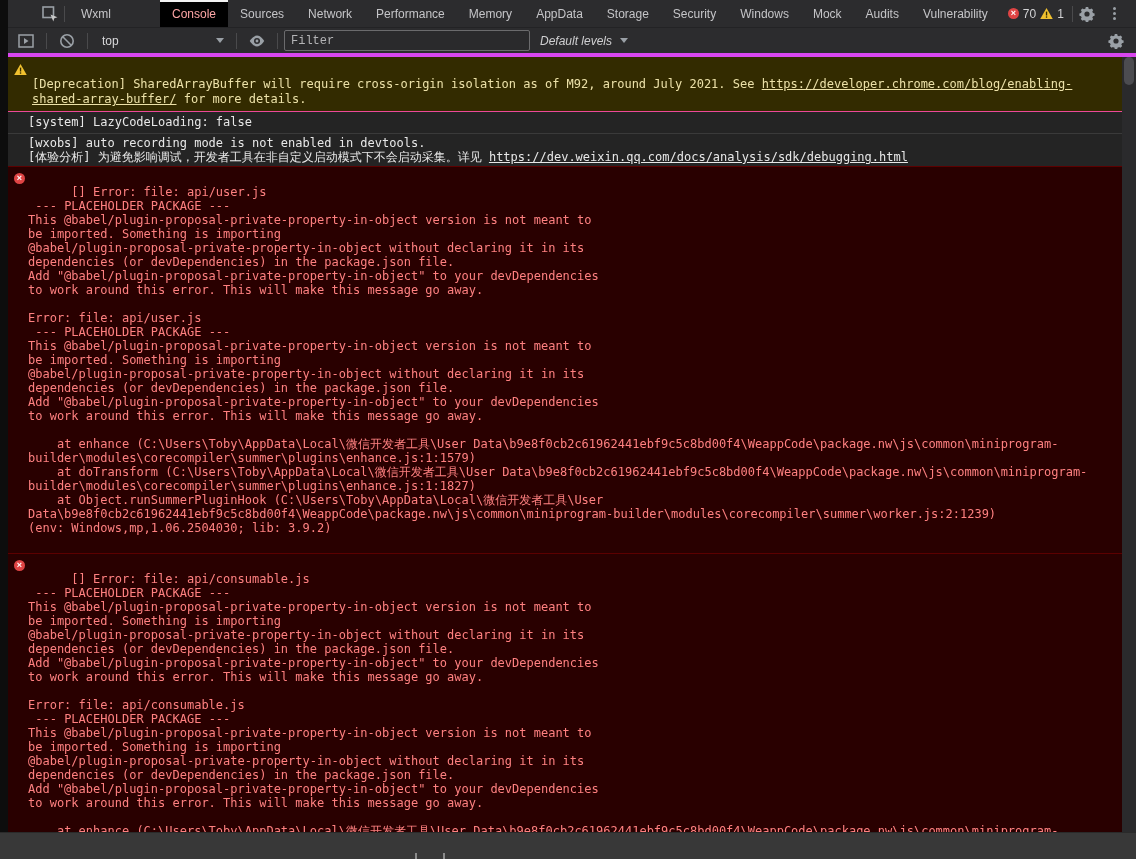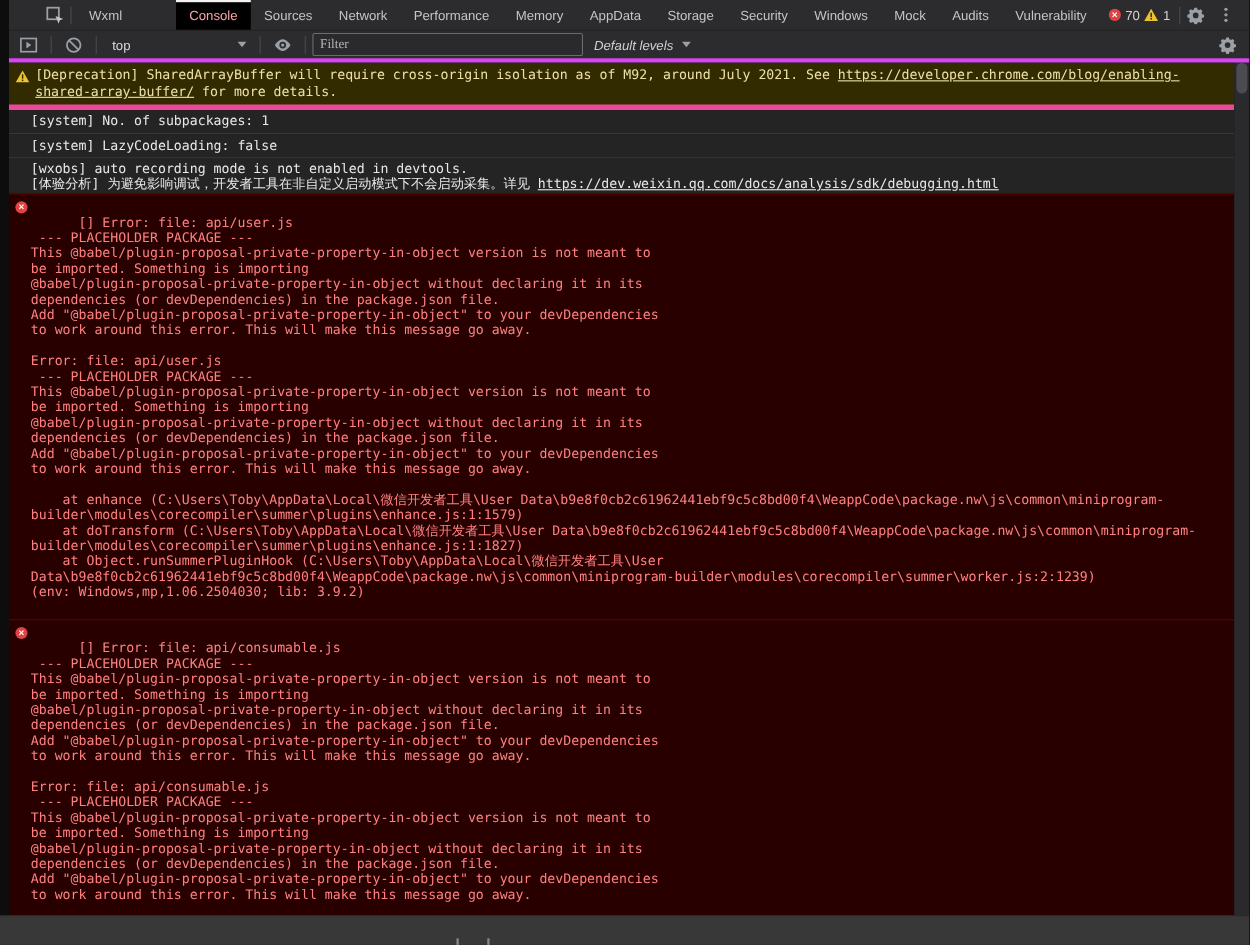--- a/index.html
+++ b/index.html
@@ -62,36 +62,36 @@
   .ctx-select {
     display:flex; align-items:center; justify-content:space-between;
     width:136px; height:21px; padding:0 6px 0 8px; color:#d8d8da; cursor:pointer;
   }
   .caret-down {
     width:0; height:0; border-left:4px solid transparent; border-right:4px solid transparent;
     border-top:5px solid #9aa0a6; display:inline-block;
   }
   .filter-input {
     width:246px; height:21px; background:#2a2a2c; border:1px solid #6b6b6d; border-radius:2px;
-    color:#d8d8da; padding:0 6px; font-family:Liberation Serif, serif; font-size:12px; outline:none;
+    color:#d8d8da; padding:0 6px; font-family:Liberation Mono, monospace; font-size:12px; outline:none;
   }
   .filter-input::placeholder { color:#b4b4b6; opacity:1; }
   .levels-select { display:flex; align-items:center; gap:8px; color:#cfcfd1; cursor:pointer; padding:0 4px;font-style:italic; }
   .toolbar .right-gear { margin-left:auto; }
 
   
   .console-area {
     position:absolute; left:8px; top:57px; right:14px; bottom:27px;
     background:#242424; overflow:hidden;
   }
   .crow { position:relative; padding:4px 6px 4px 20px; }
   .crow .row-icon { position:absolute; left:6px; top:6px; }
   .row-warn {
-    background:#332b00; color:#ece1a8; line-height:15px; padding:4px 6px 4px 24px;
-    border-bottom:5px solid #ec4899; overflow-wrap:anywhere;
+    background:#332b00; color:#ece1a8; line-height:15px; padding:20px 6px 4px 24px;
+    border-bottom:1px solid #ec4899; overflow-wrap:anywhere;
   }
   .row-warn .row-icon { top:7px; }
   .row-warn a { color:#ece1a8; text-decoration:underline; cursor:pointer; overflow-wrap:anywhere; }
   .row-sys {
     background:#242424; color:#e8e8e8; line-height:13px; border-bottom:1px solid #3a3a3a;
   }
   .row-sys2 { background:#242424; color:#e8e8e8; line-height:14px; padding-top:2px; padding-bottom:2px; }
   .row-sys2 a { color:#e8e8e8; text-decoration:underline; cursor:pointer; }
   .row-err {
     background:#290000; color:#ff8080; line-height:14px;
@@ -228,23 +228,20 @@
       <span class="row-icon">
         <svg class="icon" width="13" height="11" viewBox="0 0 16 14">
           <path d="M8 0 L16 14 H0 Z" fill="#f0c12f"></path>
           <rect x="7.2" y="4.6" width="1.7" height="5" fill="#332b00"></rect>
           <rect x="7.2" y="10.6" width="1.7" height="1.8" fill="#332b00"></rect>
         </svg>
       </span><span>[Deprecation] SharedArrayBuffer will require cross-origin isolation as of M92, around July 2021. See </span><a>https://developer.chrome.com/blog/enabling-shared-array-buffer/</a><span> for more details.</span>
     </div>
 
     <div class="crow row-sys">
-      <span>[system] No. of subpackages: 1</span>
-    </div>
-    <div class="crow row-sys">
       <span>[system] LazyCodeLoading: false</span>
     </div>
 
     <div class="crow row-sys2">
       <div>[wxobs] auto recording mode is not enabled in devtools.</div>
       <div><span>[体验分析] 为避免影响调试，开发者工具在非自定义启动模式下不会启动采集。详见 </span><a class="row-sys2-link" style="color:#e8e8e8;text-decoration:underline;cursor:pointer;">https://dev.weixin.qq.com/docs/analysis/sdk/debugging.html</a></div>
     </div>
 
     <div class="crow row-err">
       <span class="row-icon err-x">×</span><span>[] Error: file: api/user.js

